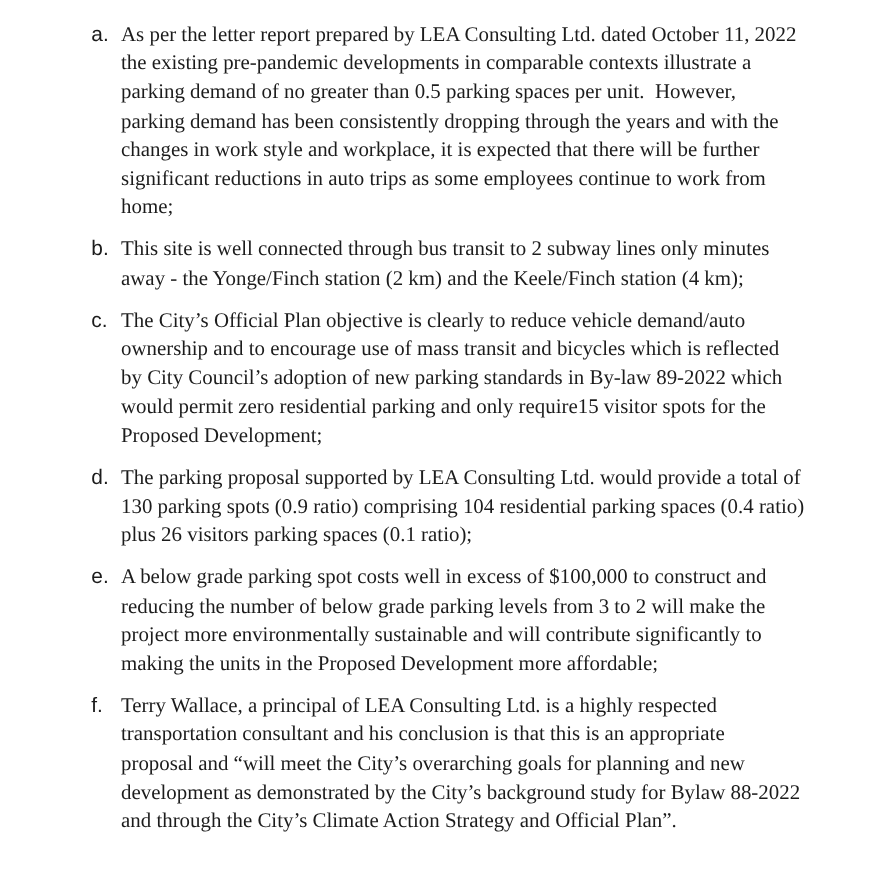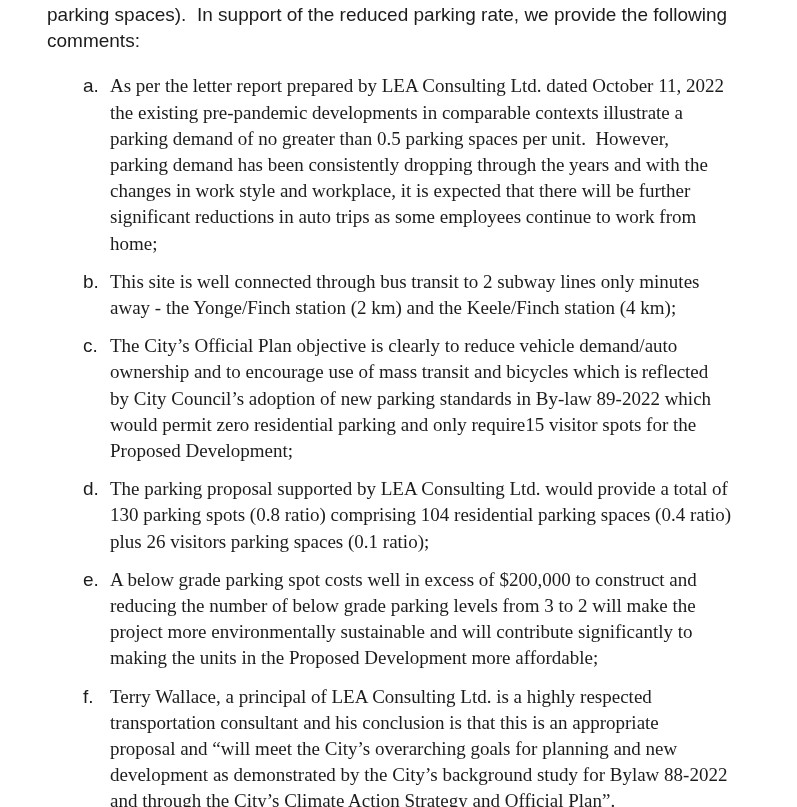--- a/index.html
+++ b/index.html
@@ -40,22 +40,20 @@
   }
   .item-text {
     white-space: pre;
     font-family: Liberation Serif, serif;
   }
 </style>
 </head>
 <body>
 
 <div class="page">
-  <p class="intro">parking spaces).  In support of the reduced parking rate, we provide the following
-comments:</p>
 
   <div class="comments">
     <div class="item">
       <span class="marker">a.</span>
       <span class="item-text">As per the letter report prepared by LEA Consulting Ltd. dated October 11, 2022
 the existing pre-pandemic developments in comparable contexts illustrate a
 parking demand of no greater than 0.5 parking spaces per unit.  However,
 parking demand has been consistently dropping through the years and with the
 changes in work style and workplace, it is expected that there will be further
 significant reductions in auto trips as some employees continue to work from
@@ -70,26 +68,26 @@
       <span class="marker">c.</span>
       <span class="item-text">The City’s Official Plan objective is clearly to reduce vehicle demand/auto
 ownership and to encourage use of mass transit and bicycles which is reflected
 by City Council’s adoption of new parking standards in By-law 89-2022 which
 would permit zero residential parking and only require15 visitor spots for the
 Proposed Development;</span>
     </div>
     <div class="item">
       <span class="marker">d.</span>
       <span class="item-text">The parking proposal supported by LEA Consulting Ltd. would provide a total of
-130 parking spots (0.8 ratio) comprising 104 residential parking spaces (0.4 ratio)
+130 parking spots (0.9 ratio) comprising 104 residential parking spaces (0.4 ratio)
 plus 26 visitors parking spaces (0.1 ratio);</span>
     </div>
     <div class="item">
       <span class="marker">e.</span>
-      <span class="item-text">A below grade parking spot costs well in excess of $200,000 to construct and
+      <span class="item-text">A below grade parking spot costs well in excess of $100,000 to construct and
 reducing the number of below grade parking levels from 3 to 2 will make the
 project more environmentally sustainable and will contribute significantly to
 making the units in the Proposed Development more affordable;</span>
     </div>
     <div class="item">
       <span class="marker">f.</span>
       <span class="item-text">Terry Wallace, a principal of LEA Consulting Ltd. is a highly respected
 transportation consultant and his conclusion is that this is an appropriate
 proposal and “will meet the City’s overarching goals for planning and new
 development as demonstrated by the City’s background study for Bylaw 88-2022

